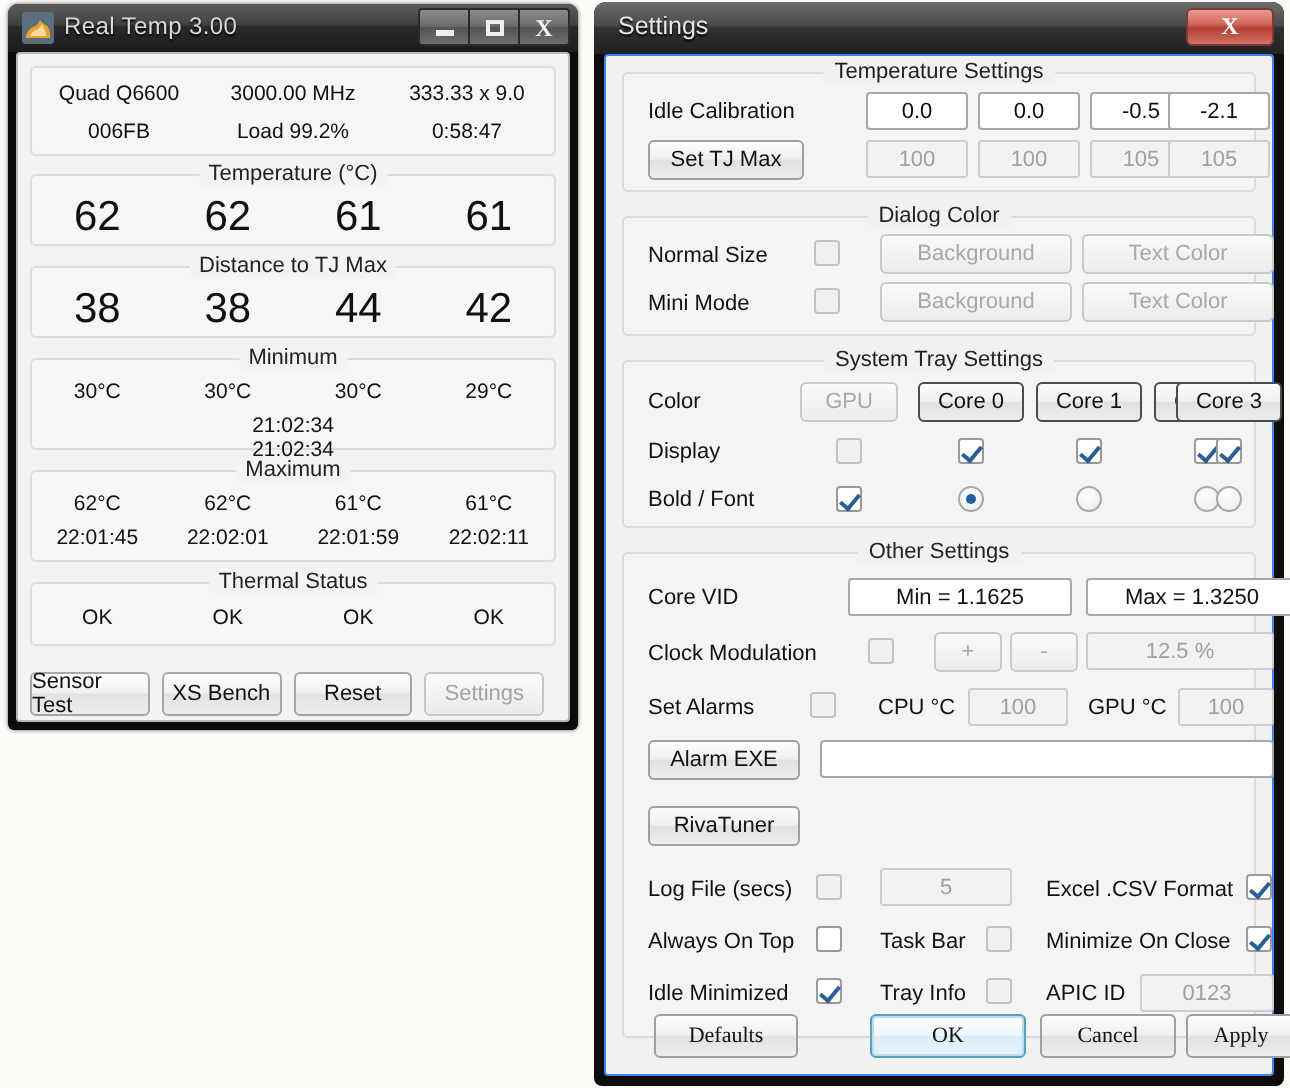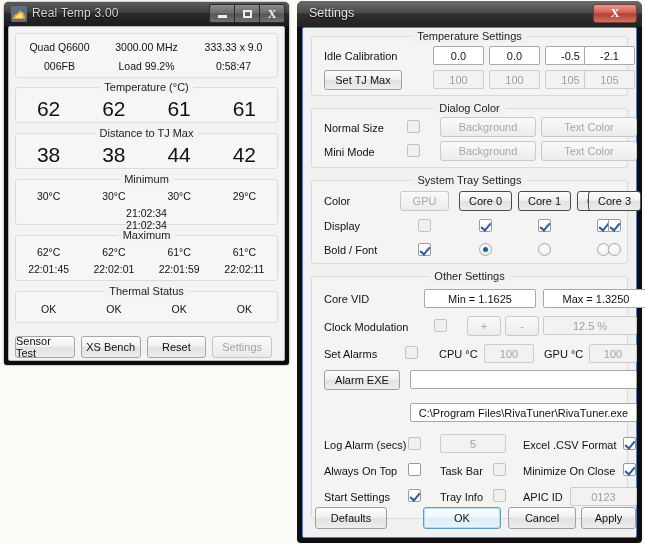--- a/index.html
+++ b/index.html
@@ -166,21 +166,21 @@
   }
   .radio{
     position:absolute;width:13px;height:13px;box-sizing:border-box;
     border:1px solid #a8a8a8;border-radius:50%;
     background:radial-gradient(circle at 40% 35%,#ffffff 0%,#f0f0f0 70%,#e2e2e2 100%);
   }
   .radio.on::after{
     content:"";position:absolute;left:3px;top:3px;width:5px;height:5px;border-radius:50%;
     background:#1c5ea8;
   }
-  .footer{position:absolute;left:0;right:0;bottom:0;height:34px;}
+  .footer{position:absolute;left:12px;right:0;bottom:0;height:34px;font-family:Liberation Serif, serif;}
 </style>
 </head>
 <body>
 
 <div class="rt-window">
 
   <div class="rt-titlebar">
     <div class="rt-title-icon">
       <svg width="16" height="16" viewBox="0 0 16 16">
         <rect width="16" height="16" fill="#5d6f7f"></rect>
@@ -369,36 +369,36 @@
       <div class="lbl" style="left:12px;top:71px;">Set Alarms</div>
       <div class="cbox dis" style="left:93px;top:69px;"></div>
       <div class="lbl" style="left:127px;top:71px;">CPU °C</div>
       <div class="fld dis" style="left:172px;top:67px;width:50px;">100</div>
       <div class="lbl" style="left:232px;top:71px;">GPU °C</div>
       <div class="fld dis" style="left:277px;top:67px;width:48px;">100</div>
 
       <div class="sbtn" style="left:12px;top:93px;width:76px;">Alarm EXE</div>
       <div class="fld" style="left:98px;top:93px;width:227px;"></div>
 
-      <div class="fld" style="left:98px;top:126px;width:227px;">C:\Program Files\RivaTuner\RivaTuner.exe</div>
-
-      <div class="lbl" style="left:12px;top:162px;">Log Alarm (secs)</div>
+      <div class="sbtn" style="left:12px;top:126px;width:76px;">RivaTuner</div>
+
+      <div class="lbl" style="left:12px;top:162px;">Log File (secs)</div>
       <div class="cbox dis" style="left:96px;top:160px;"></div>
       <div class="fld dis" style="left:128px;top:157px;width:66px;">5</div>
       <div class="lbl" style="left:211px;top:162px;">Excel .CSV Format</div>
       <div class="cbox on" style="left:311px;top:160px;"></div>
 
       <div class="lbl" style="left:12px;top:188px;">Always On Top</div>
       <div class="cbox" style="left:96px;top:186px;"></div>
       <div class="lbl" style="left:128px;top:188px;">Task Bar</div>
       <div class="cbox dis" style="left:181px;top:186px;"></div>
       <div class="lbl" style="left:211px;top:188px;">Minimize On Close</div>
       <div class="cbox on" style="left:311px;top:186px;"></div>
 
-      <div class="lbl" style="left:12px;top:214px;">Start Settings</div>
+      <div class="lbl" style="left:12px;top:214px;">Idle Minimized</div>
       <div class="cbox on" style="left:96px;top:212px;"></div>
       <div class="lbl" style="left:128px;top:214px;">Tray Info</div>
       <div class="cbox dis" style="left:181px;top:212px;"></div>
       <div class="lbl" style="left:211px;top:214px;">APIC ID</div>
       <div class="fld dis" style="left:258px;top:210px;width:67px;">0123</div>
     </div>
 
     <div class="footer">
       <div class="sbtn" style="left:12px;top:4px;width:72px;height:22px;">Defaults</div>
       <div class="sbtn dflt" style="left:120px;top:4px;width:78px;height:22px;">OK</div>

